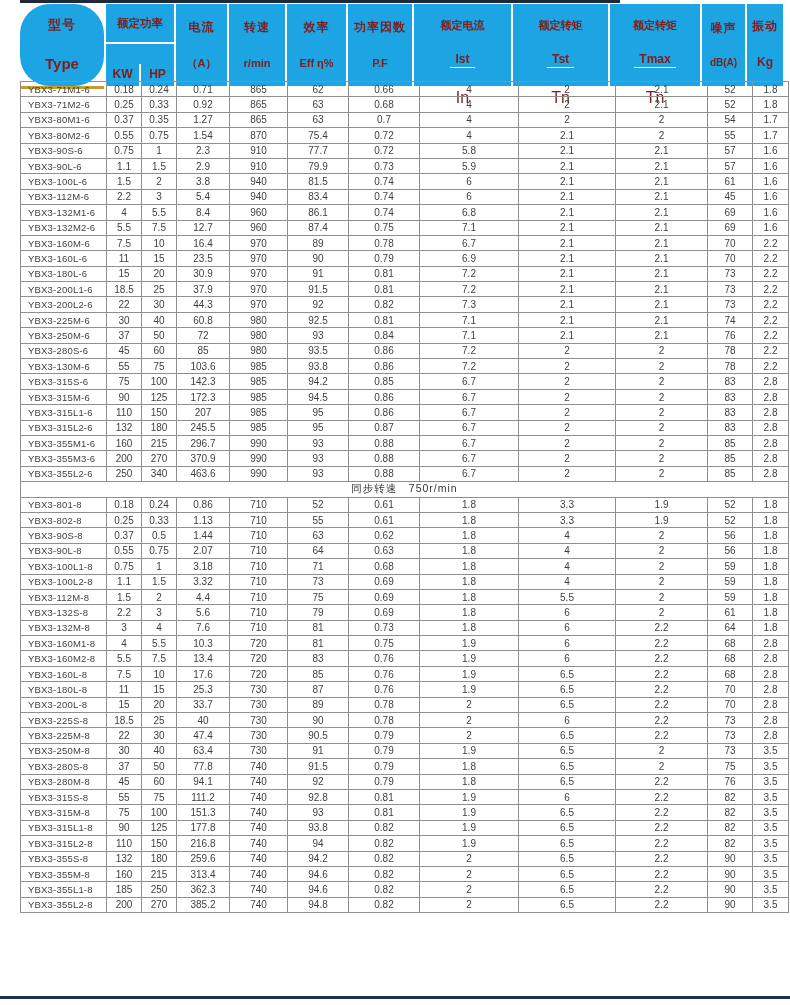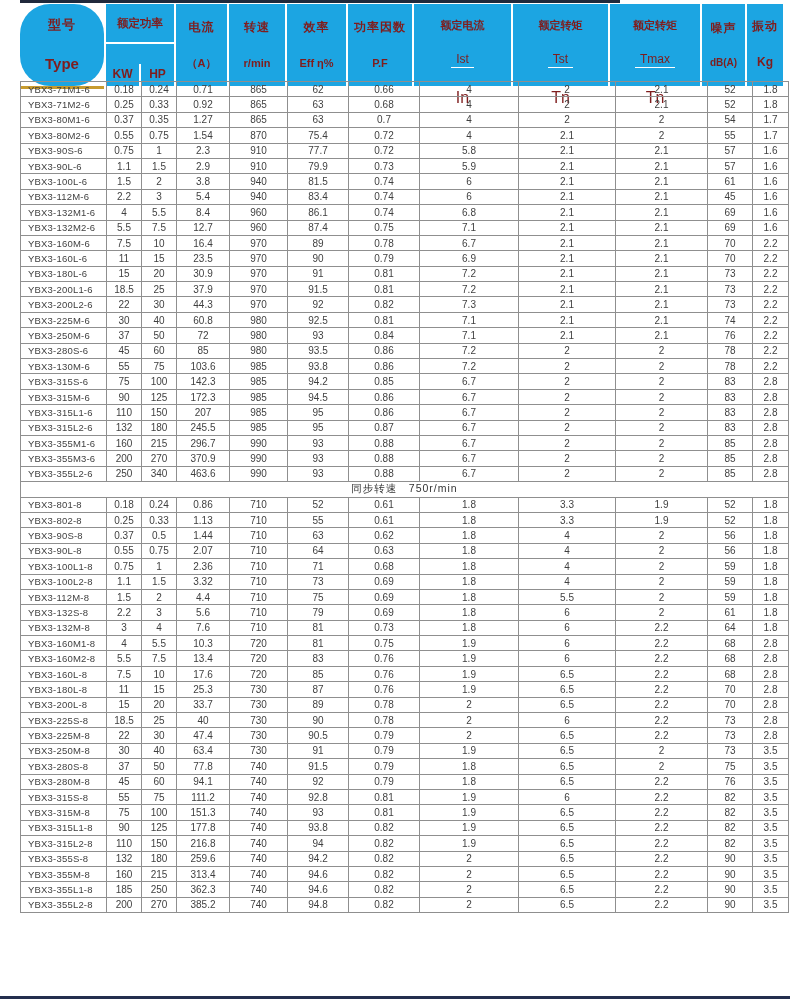--- a/index.html
+++ b/index.html
@@ -35,21 +35,21 @@
   .hc.eff     { width:59px; }
   .hc.pf      { width:64px; }
   .hc.frac    { line-height:1.25; }
   .hc.ist     { width:97px; }
   .hc.tst     { width:95px; }
   .hc.tmax    { width:90px; }
   .hc.noise   { width:43px; }
   .hc.vib     { width:36px; margin-right:0; }
   .hc .fr-zh-top { font-size:11px; font-weight:bold; border-bottom:1px solid #fff; padding:0 2px 1px; }
   .hc .fr-zh-den { font-size:11px; font-weight:bold; padding-top:1px; }
-  .hc .fr-en-top { font-size:12px; font-weight:normal; border-bottom:1px solid #fff; padding:0 5px; }
+  .hc .fr-en-top { font-size:12px; font-weight:bold; border-bottom:1px solid #fff; padding:0 5px; }
   .hc .fr-en-den { font-size:16px; font-weight:normal; }
   .hc.noise .zh, .hc.vib .zh { font-size:12px; }
   .hc.noise .en { font-size:10px; }
   .hc.vib .en { font-size:12px; }
 
   
   .spec-table { position:absolute; top:81px; left:20px; width:768px;
                 border-collapse:collapse; table-layout:fixed; }
   .spec-table td { border:1px solid #8f8f8f; height:15.4px; text-align:center;
                    font-size:10px; color:#3f3f3f; overflow:hidden; white-space:nowrap; }
@@ -555,21 +555,21 @@
           <td>1.8</td>
           <td>4</td>
           <td>2</td>
           <td>56</td>
           <td>1.8</td>
         </tr>
         <tr>
           <td class="type-col">YBX3-100L1-8</td>
           <td>0.75</td>
           <td>1</td>
-          <td>2.36</td>
+          <td>3.18</td>
           <td>710</td>
           <td>71</td>
           <td>0.68</td>
           <td>1.8</td>
           <td>4</td>
           <td>2</td>
           <td>59</td>
           <td>1.8</td>
         </tr>
         <tr>

